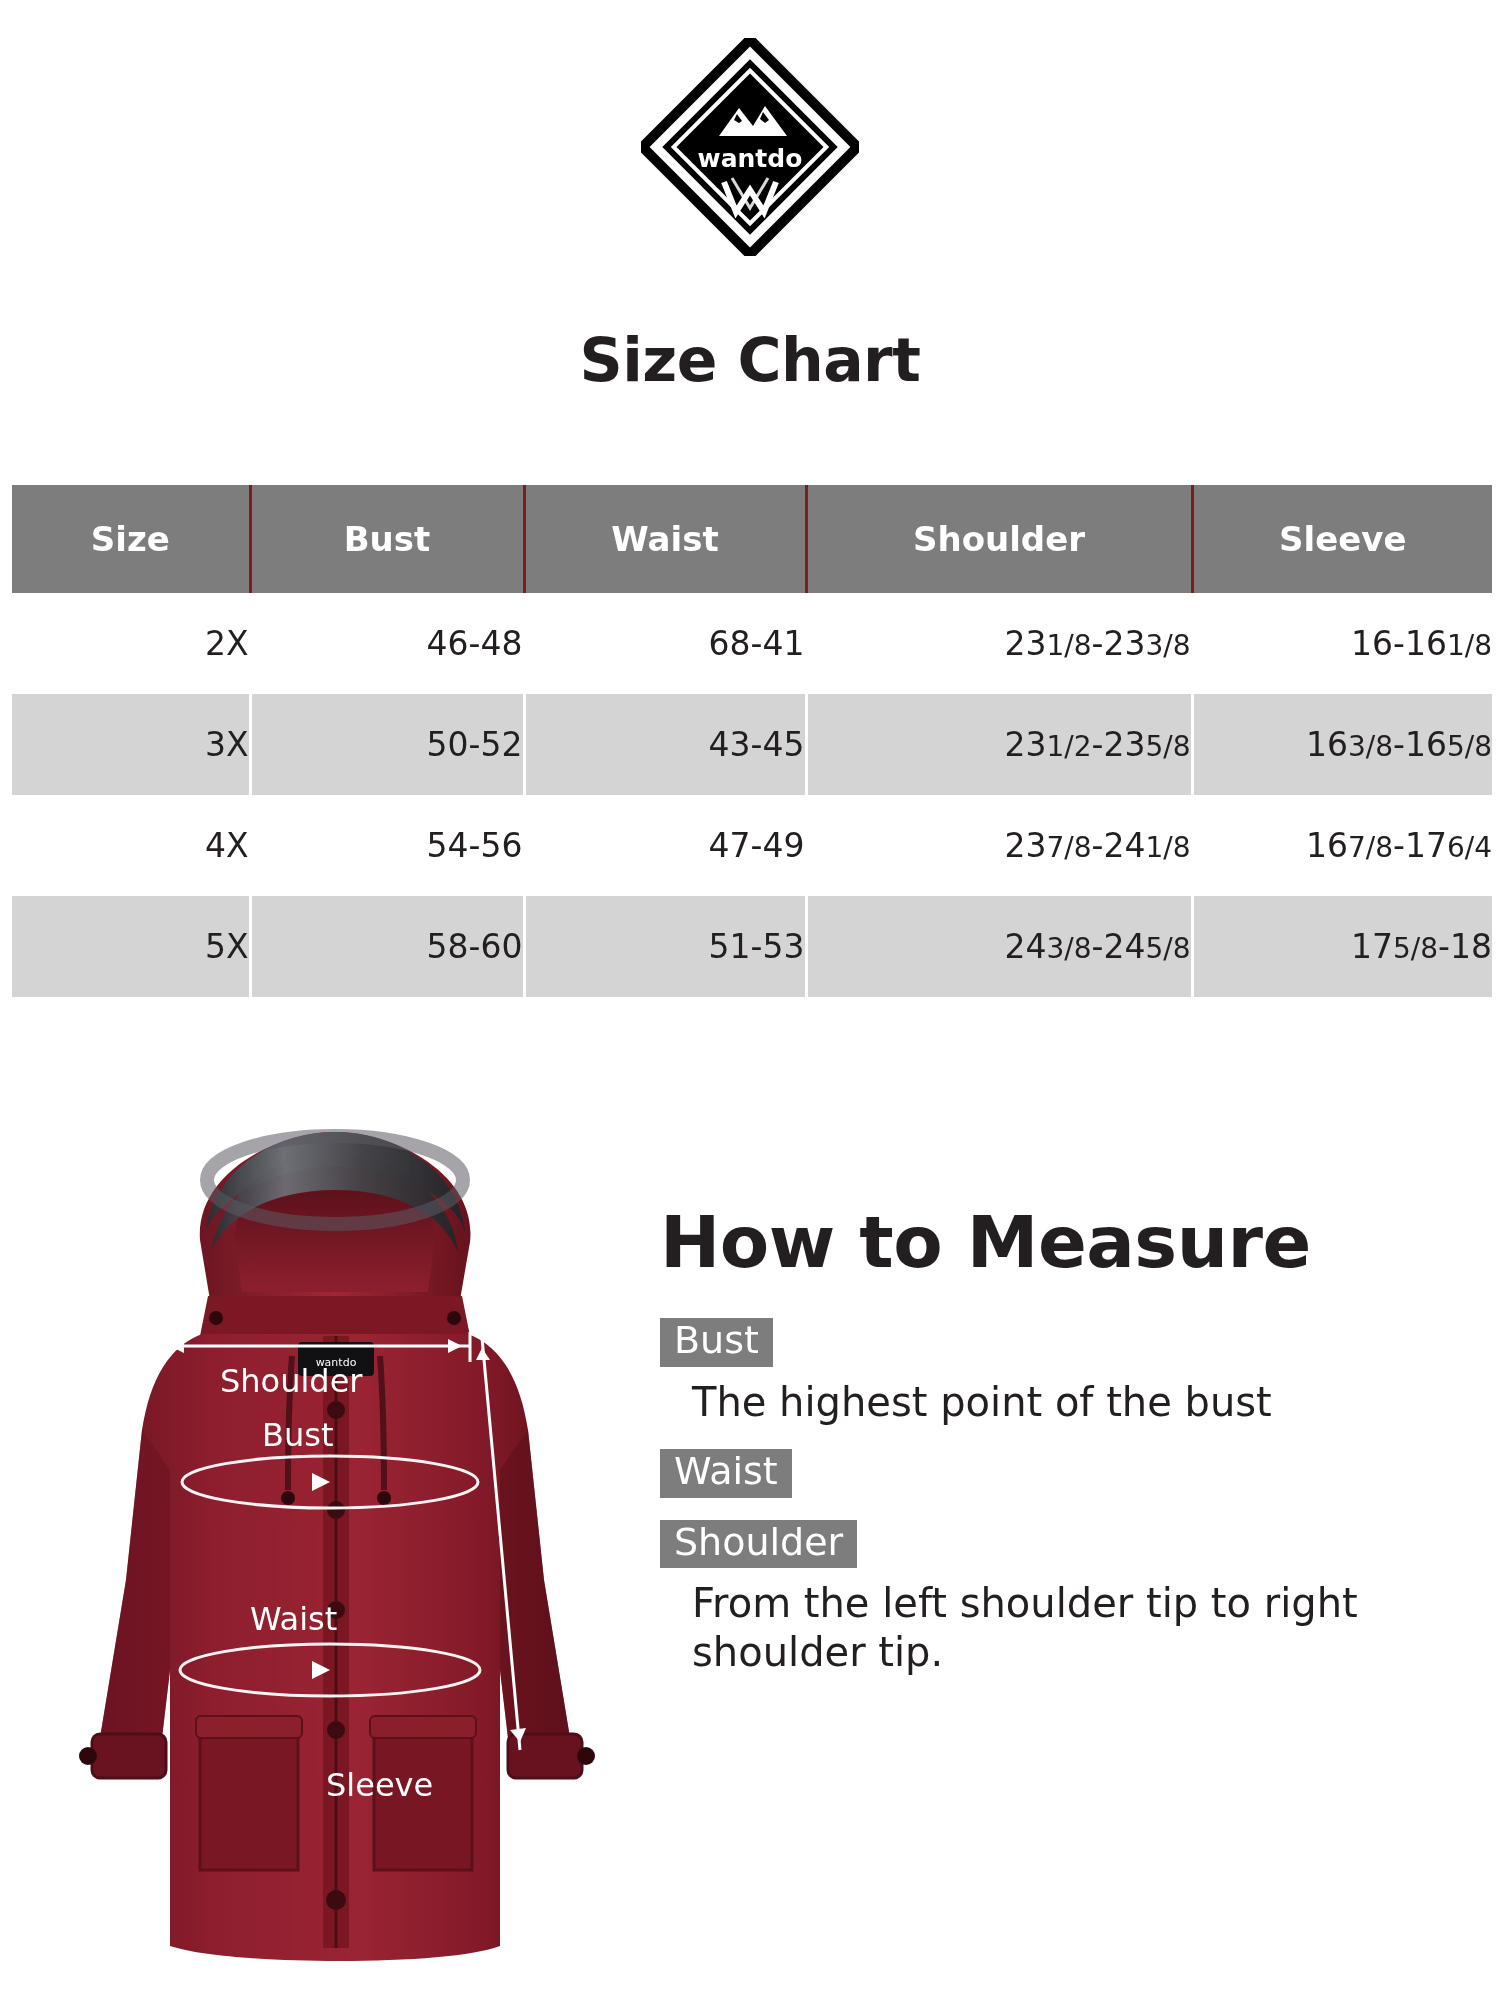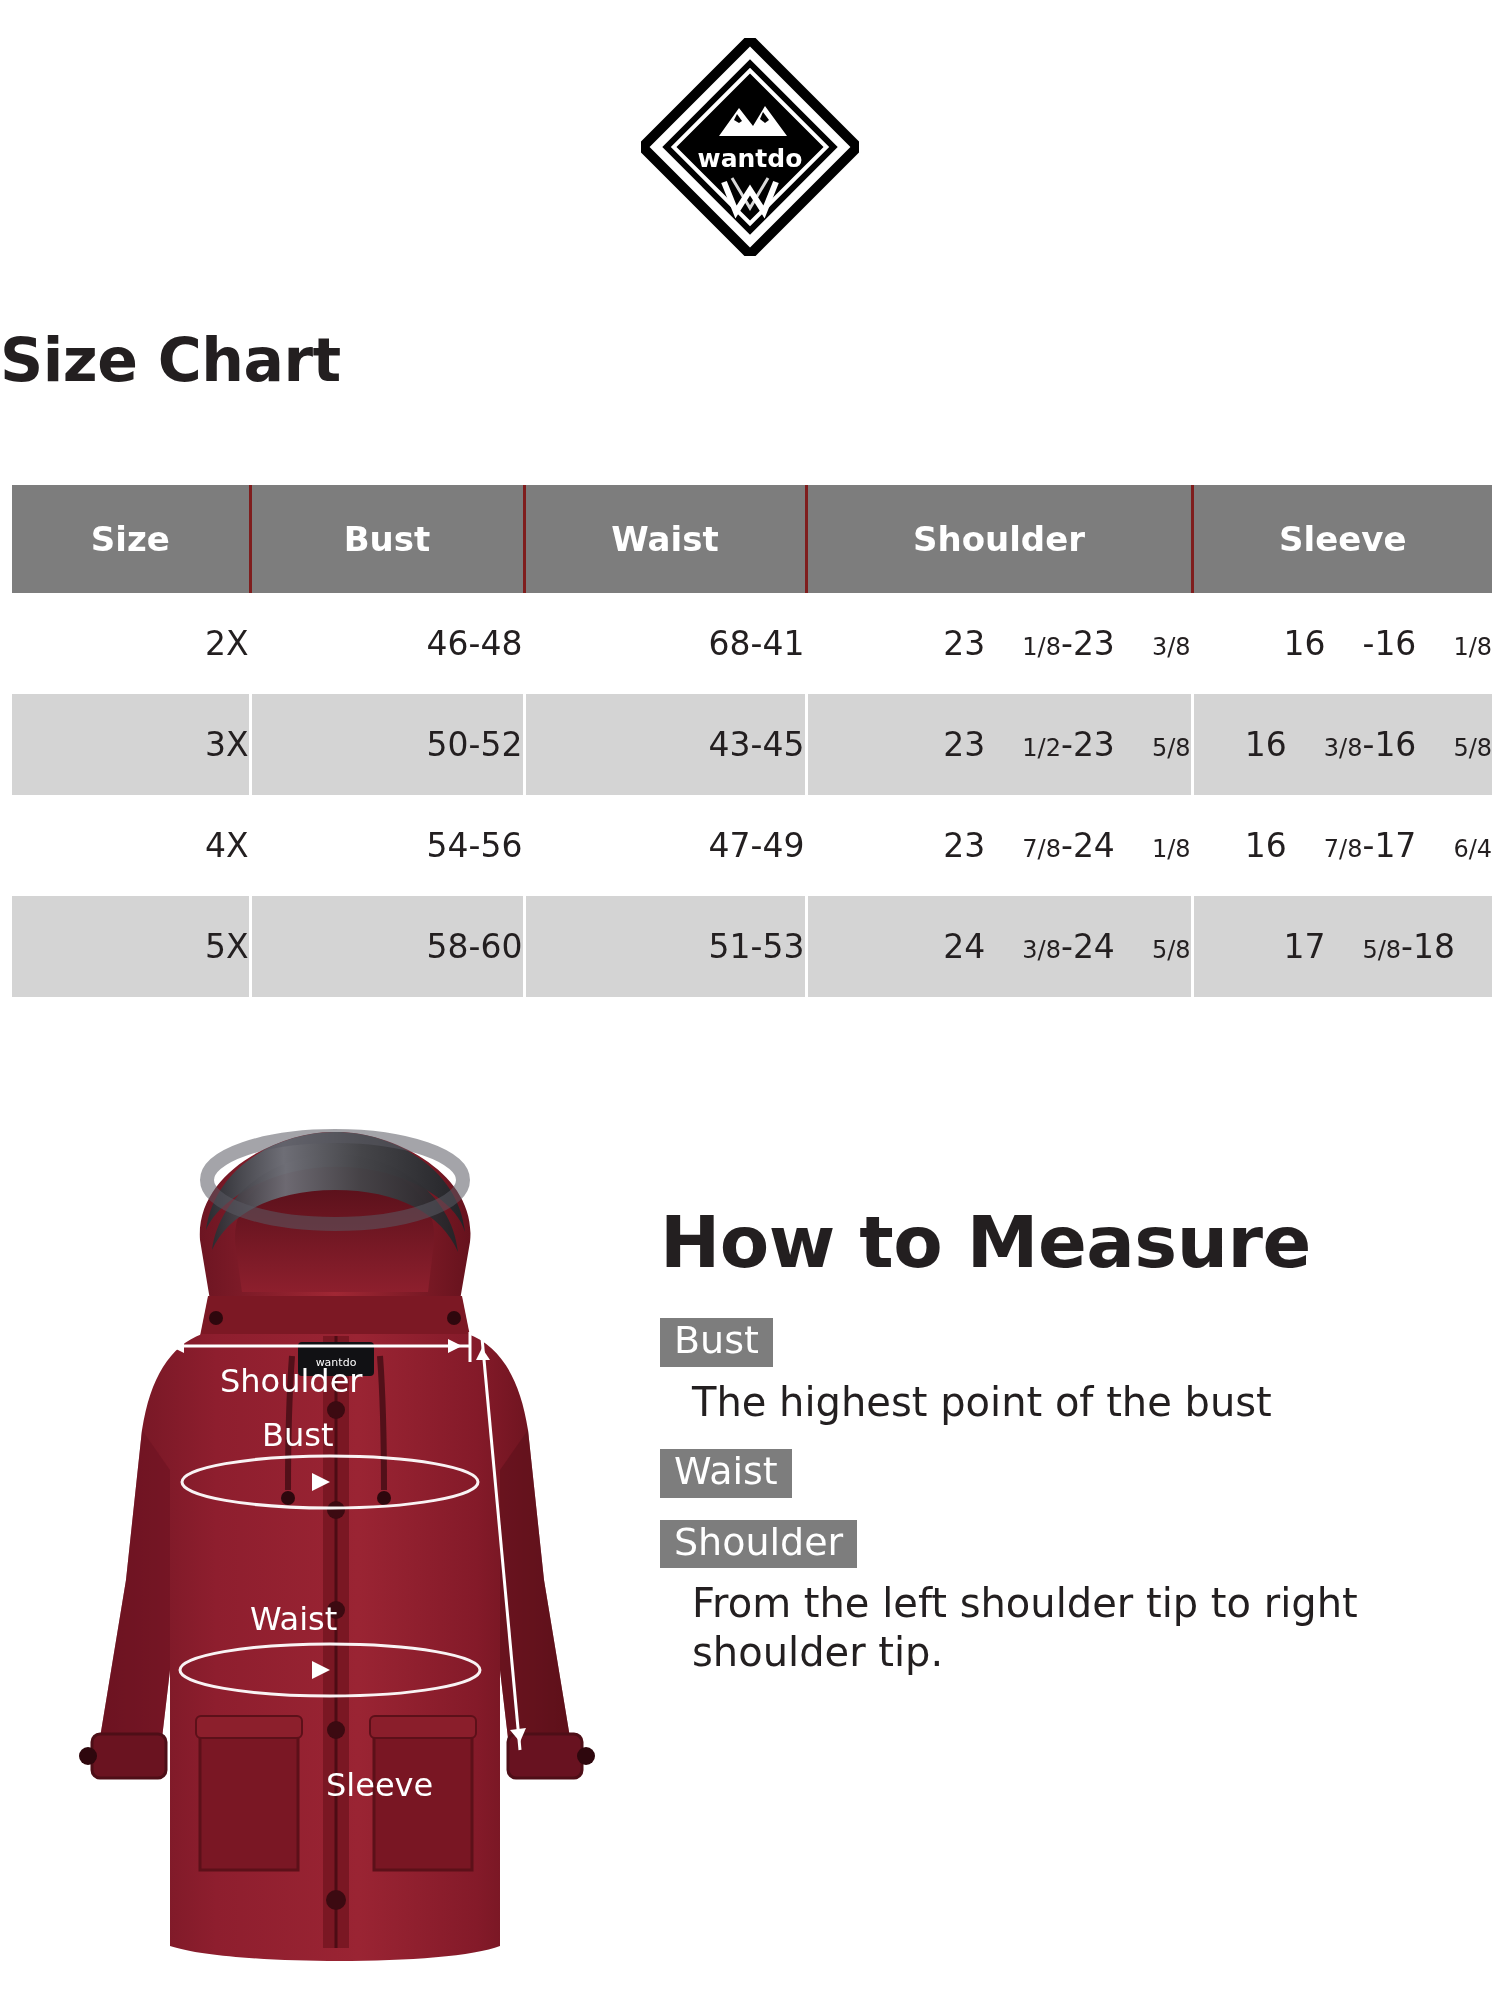--- a/index.html
+++ b/index.html
@@ -30,21 +30,21 @@
     width: 218px;
     height: 218px;
   }
   .logo svg { display: block; }
 
   
   .title {
     position: absolute;
     top: 325px;
     left: 0; right: 0;
-    text-align: left;
+    text-align: center;
     font-size: 60px;
     font-weight: bold;
     color: #231f20;
     letter-spacing: -0.5px;
   }
 
   
   .table-wrap {
     position: absolute;
     top: 485px;
@@ -72,21 +72,21 @@
     color: #231f20;
     height: 101px;
     text-align: right;
     vertical-align: middle;
     border-right: 3px solid #ffffff;
     white-space: nowrap;
   }
   table.size-table td:last-child { border-right: none; }
   table.size-table tr.odd td { background: #ffffff; }
   table.size-table tr.even td { background: #d4d4d4; padding-left: 14px; }
-  .frac { font-size: 24px; margin-left: 37px; }
+  .frac { font-size: 28px; }
 
   
   col.c1 { width: 238px; }
   col.c2 { width: 274px; }
   col.c3 { width: 282px; }
   col.c4 { width: 386px; }
   col.c5 { width: 300px; }
 
   
   .bottom {

